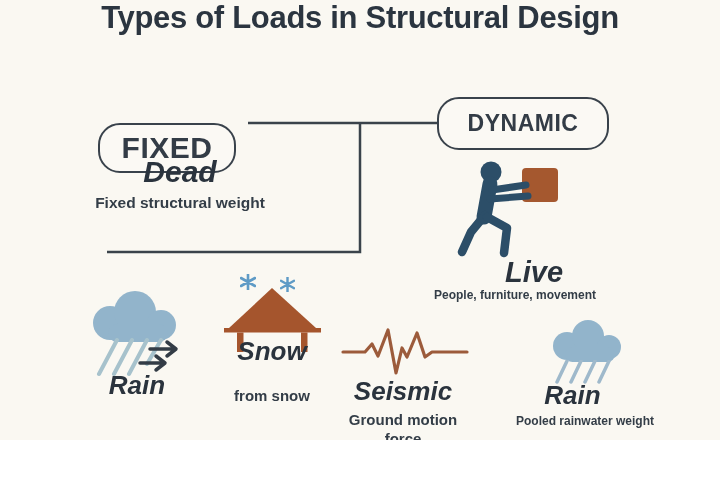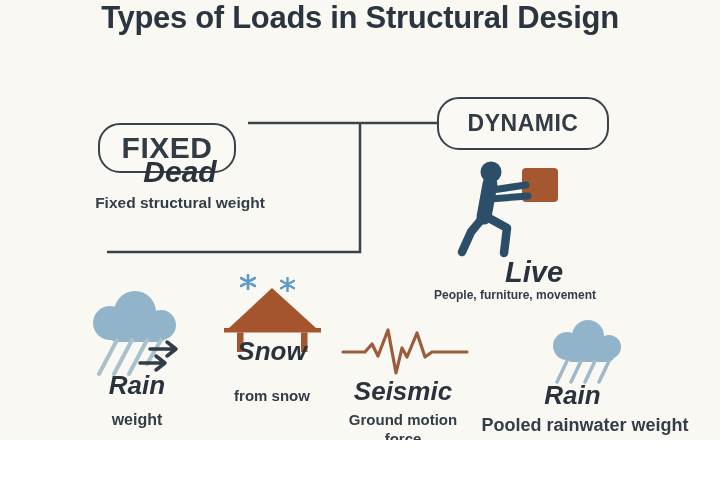--- a/index.html
+++ b/index.html
@@ -75,21 +75,20 @@
       <path d="M29 2 L11 36" stroke="#A7C2CC" stroke-width="4" stroke-linecap="round"></path>
       <path d="M44 2 L26 36" stroke="#A7C2CC" stroke-width="4" stroke-linecap="round"></path>
       <path d="M59 2 L41 36" stroke="#A7C2CC" stroke-width="4" stroke-linecap="round"></path>
       <path d="M73 2 L59 26" stroke="#A7C2CC" stroke-width="4" stroke-linecap="round"></path>
       <path d="M62 11 L86 11 M79 4 L88 11 L79 18" stroke="#333C46" stroke-width="3.5" stroke-linecap="round" stroke-linejoin="round" fill="none"></path>
       <path d="M52 25 L75 25 M68 18 L77 25 L68 32" stroke="#333C46" stroke-width="3.5" stroke-linecap="round" stroke-linejoin="round" fill="none"></path>
     </svg>
   </div>
   <div class="abs h" style="left:62px;top:370px;width:150px;font-size:26px">Rain</div>
   <div class="abs sub" style="left:57px;top:410px;width:160px;font-size:16px">
-    <span>weight</span>
   </div>
 
   <div class="abs" style="left:240px;top:274px">
     <svg width="16" height="16" viewBox="0 0 16 16">
       <path d="M8 0 L8 16 M1 4 L15 12 M1 12 L15 4" stroke="#5F9BC6" stroke-width="2.6" stroke-linecap="round"></path>
     </svg>
   </div>
   <div class="abs" style="left:280px;top:277px">
     <svg width="15" height="15" viewBox="0 0 16 16">
       <path d="M8 0 L8 16 M1 4 L15 12 M1 12 L15 4" stroke="#5F9BC6" stroke-width="2.6" stroke-linecap="round"></path>
@@ -129,15 +128,15 @@
   </div>
   <div class="abs" style="left:552px;top:360px">
     <svg width="64" height="24" viewBox="0 0 64 24">
       <path d="M15 1 L5 22" stroke="#9FB9CB" stroke-width="3.5" stroke-linecap="round"></path>
       <path d="M29 1 L19 22" stroke="#9FB9CB" stroke-width="3.5" stroke-linecap="round"></path>
       <path d="M43 1 L33 22" stroke="#9FB9CB" stroke-width="3.5" stroke-linecap="round"></path>
       <path d="M57 1 L47 22" stroke="#9FB9CB" stroke-width="3.5" stroke-linecap="round"></path>
     </svg>
   </div>
   <div class="abs h" style="left:500px;top:380px;width:145px;font-size:26px">Rain</div>
-  <div class="abs sub" style="left:480px;top:414px;width:210px;font-size:18px">Pooled rainwater weight</div>
+  <div class="abs sub" style="left:480px;top:414px;width:210px;font-size:12px">Pooled rainwater weight</div>
 
 </div>
 
 </body></html>

